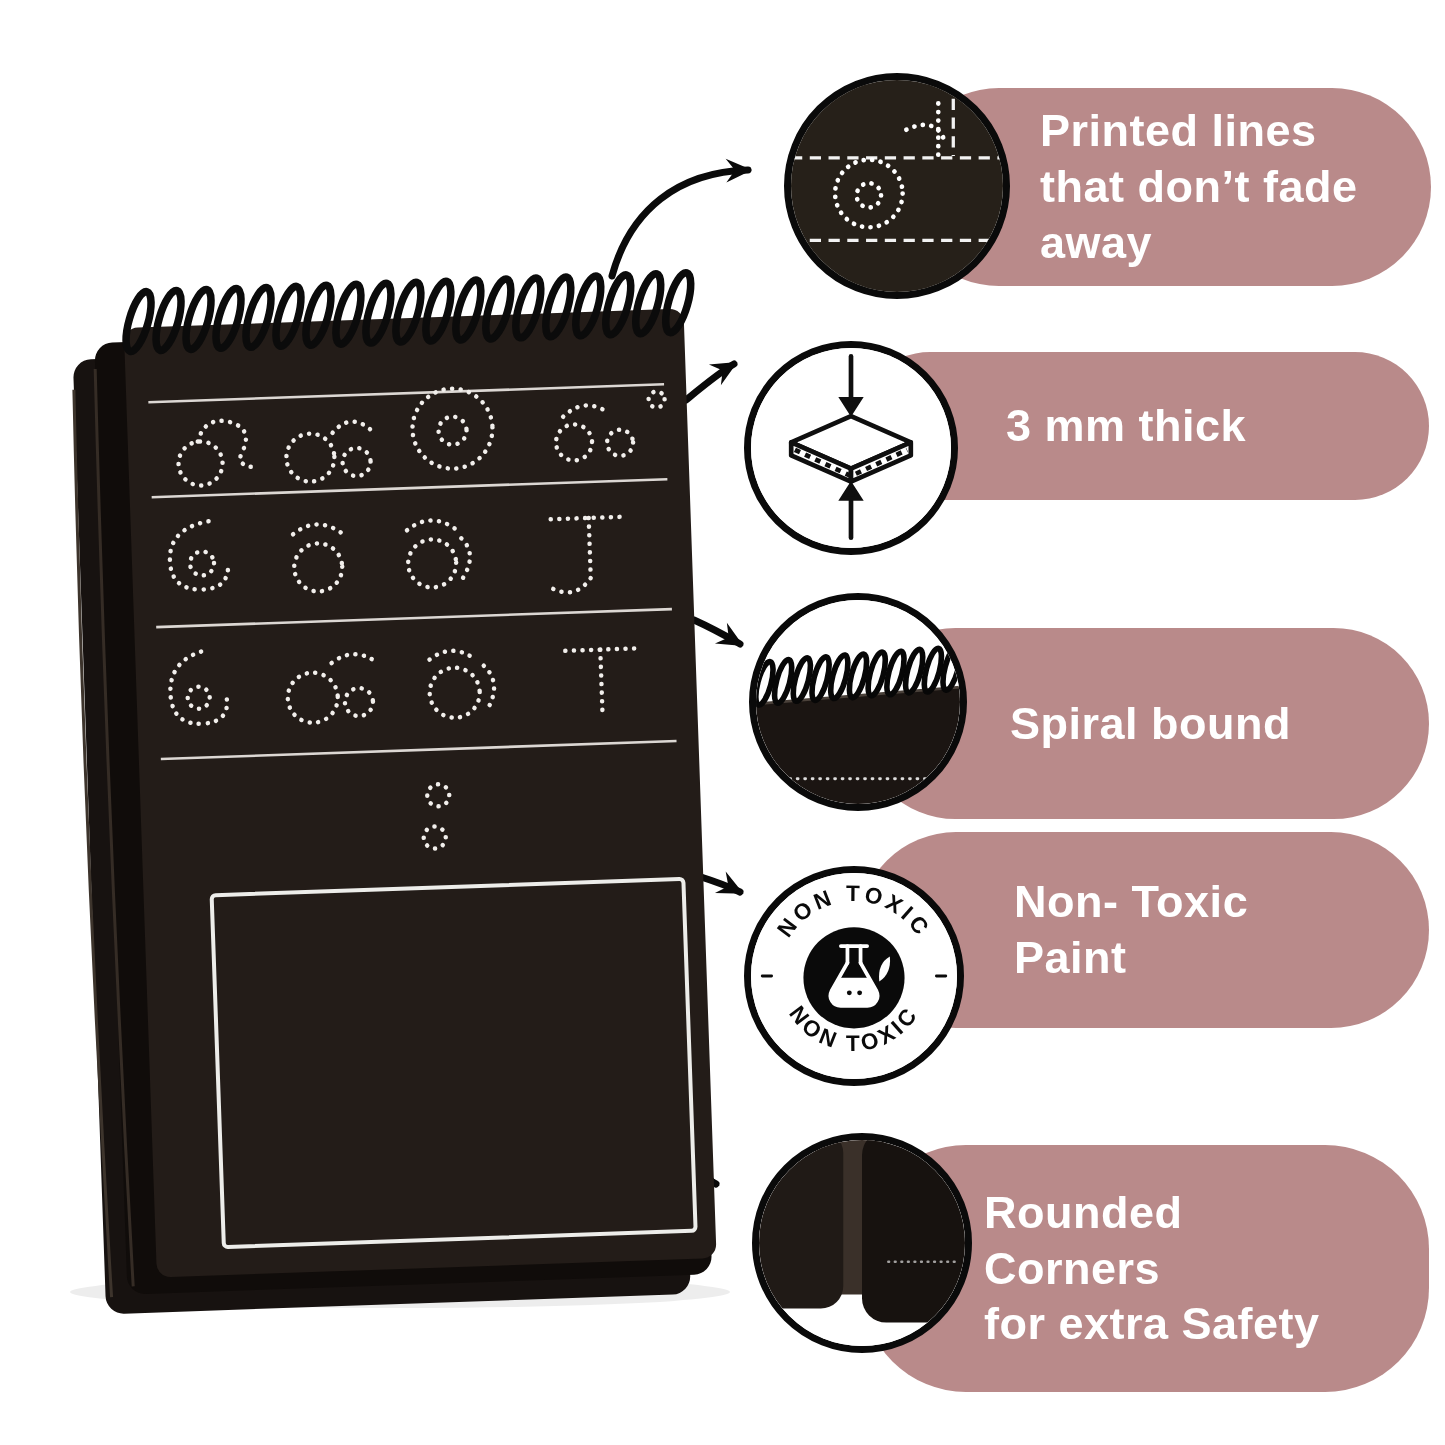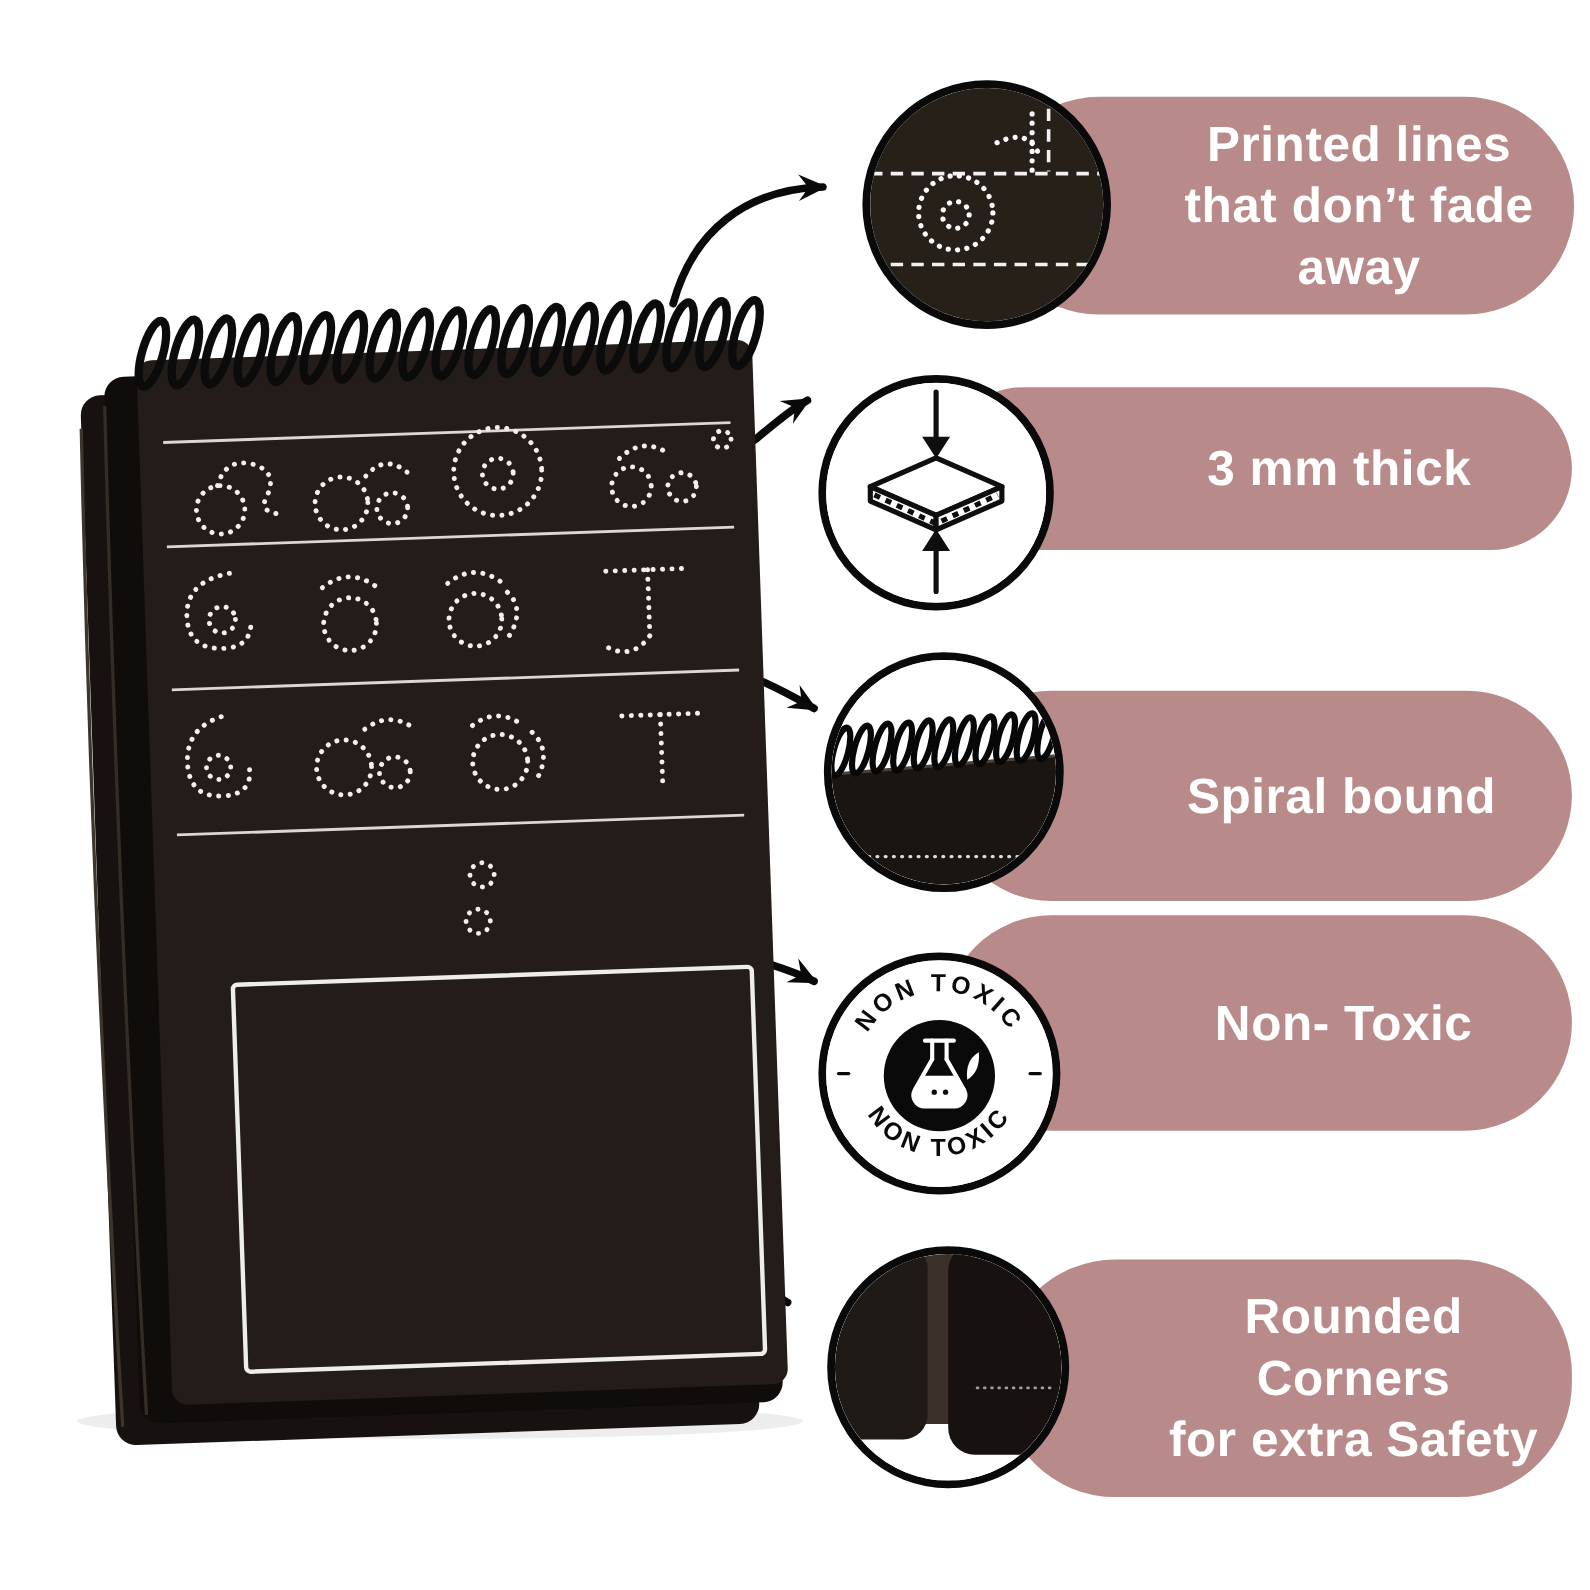--- a/index.html
+++ b/index.html
@@ -1,26 +1,26 @@
 <!DOCTYPE html>
 <html style="--pill: #b98a8a; --pill_text: #ffffff; --board: #231c18; --ink: #0a0a0a; --trace: #f2efec;"><head>
 <meta charset="utf-8">
 <style>
   html,body{margin:0;padding:0;background:#fff;}
   .canvas{position:relative;width:1445px;height:1445px;background:#fff;overflow:hidden;
           font-family:"Liberation Sans",sans-serif;}
   .pill{position:absolute;background:var(--pill,#b98a8a);border-radius:104px;
         display:flex;flex-direction:column;justify-content:center;z-index:1;}
   .pill .pill-text span{display:block;color:var(--pill_text,#ffffff);font-weight:700;
-        font-size:45px;line-height:1.24;letter-spacing:.5px;text-align:center;}
+        font-size:45px;line-height:1.24;letter-spacing:.5px;}
   .r1{left:900px;top:88px;height:198px;right:14px;padding-left:140px;}
   .r2{left:856px;top:352px;height:148px;right:16px;padding-left:150px;}
   .r3{left:860px;top:628px;height:191px;right:16px;padding-left:150px;}
   .r4{left:858px;top:832px;height:196px;right:16px;padding-left:156px;}
-  .r5{left:862px;top:1145px;height:216px;right:16px;padding-left:122px;margin-left:48px;}
+  .r5{left:862px;top:1145px;height:247px;right:16px;padding-left:122px;}
   .circle{position:absolute;border-radius:50%;background:#fff;border:7px solid #0a0a0a;
           overflow:hidden;z-index:2;box-sizing:border-box;}
   .circle svg{position:absolute;left:0;top:0;width:100%;height:100%;}
   .c1{left:784px;top:73px;width:226px;height:226px;}
   .c2{left:744px;top:341px;width:214px;height:214px;}
   .c3{left:749px;top:593px;width:218px;height:218px;}
   .c4{left:744px;top:866px;width:220px;height:220px;}
   .c5{left:752px;top:1133px;width:220px;height:220px;}
   .photo,.arrows{position:absolute;pointer-events:none;}
   .photo{left:30px;top:230px;width:710px;height:1090px;}
@@ -211,20 +211,21 @@
         <use href="#mcoil" transform="translate(80,-34)"></use>
         <use href="#mcoil" transform="translate(100,-36)"></use>
       </g>
       <path d="M-105,82 H105" stroke="#ffffff" stroke-width="3" stroke-dasharray="1 7" stroke-linecap="round" opacity="0.85" fill="none"></path>
     </svg>
   </div>
 
   <div class="pill r4">
     <div class="pill-text">
       <span>Non- Toxic</span>
+      <span>Paint</span>
     </div>
   </div>
   <div class="circle c4">
     <svg viewBox="-110 -110 220 220">
       <defs>
         <path id="tArc" d="M -80,0 A 80 80 0 0 1 80,0"></path>
         <path id="bArc" d="M -80,0 A 80 80 0 0 0 80,0"></path>
       </defs>
       <rect x="-110" y="-110" width="220" height="220" fill="#ffffff"></rect>
       <text font-family="Liberation Sans, sans-serif" font-size="24" font-weight="700" letter-spacing="4" fill="#0a0a0a" text-anchor="middle">

